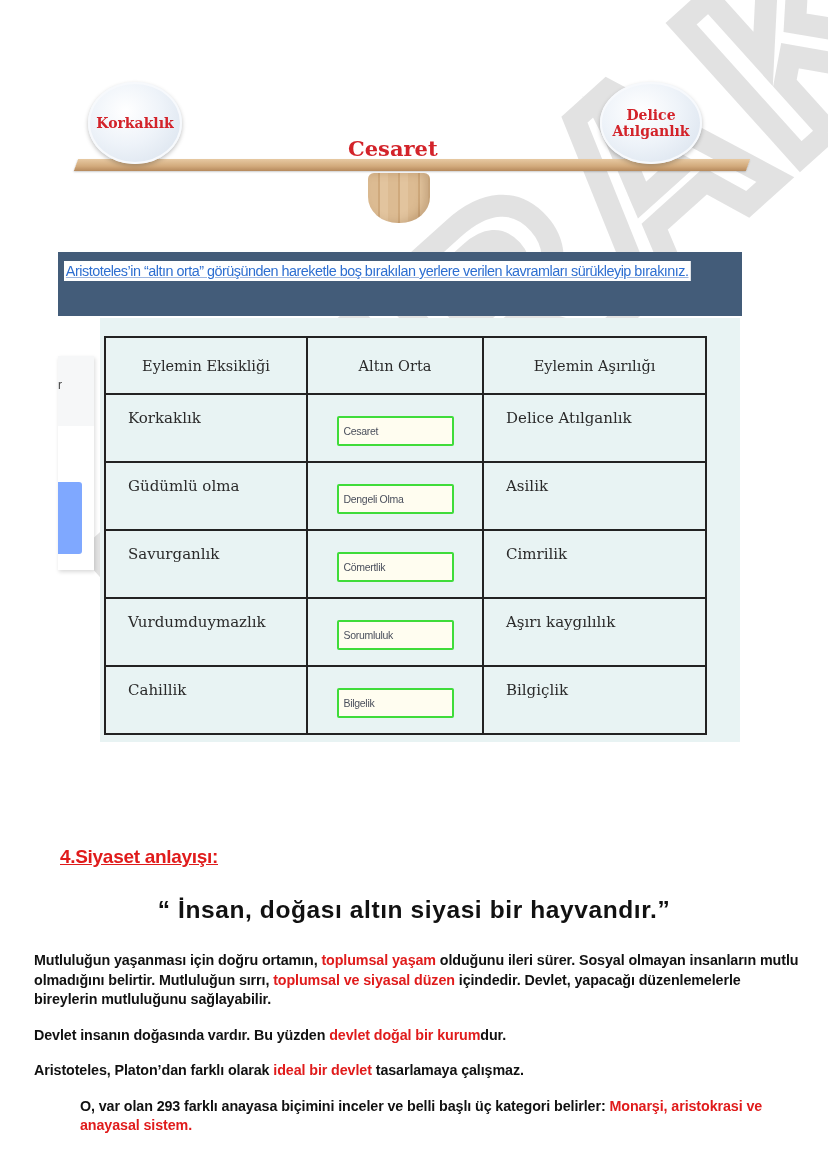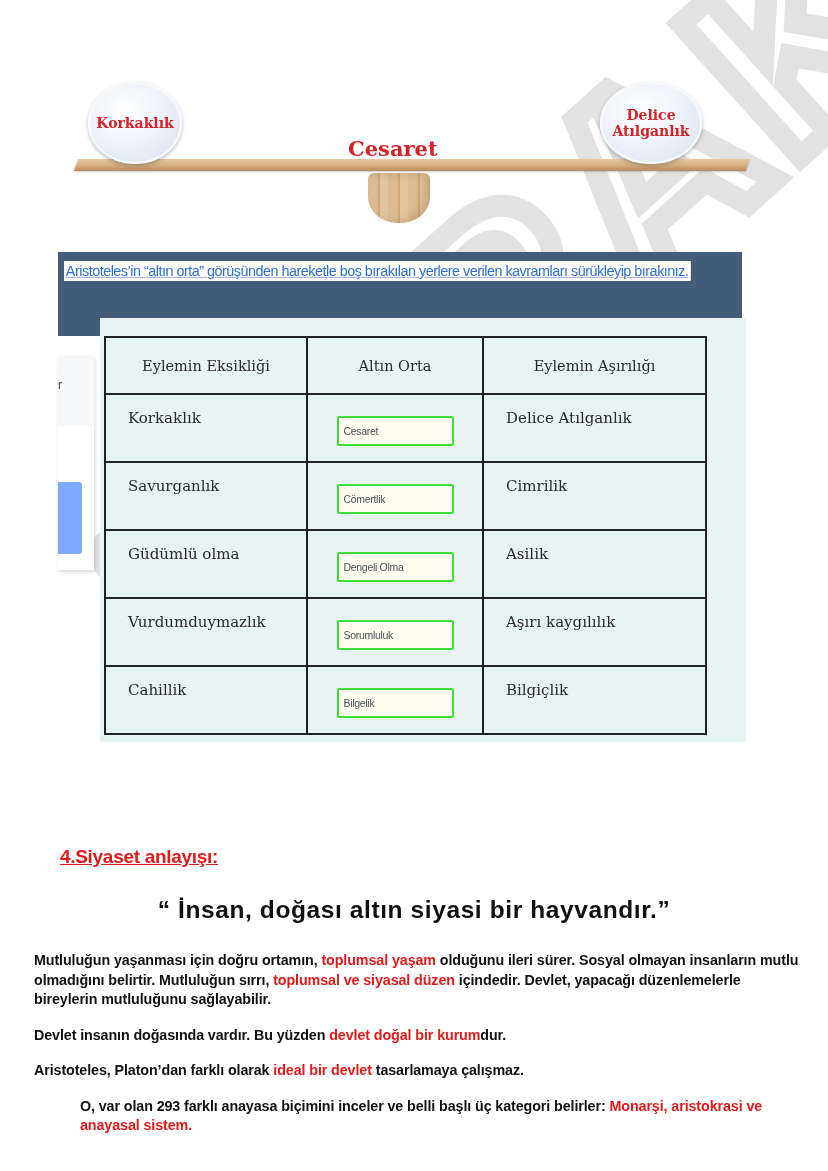--- a/index.html
+++ b/index.html
@@ -40,40 +40,40 @@
     background: repeating-linear-gradient(90deg, #dcbb92 0 10px, #cfa97c 10px 12px, #e2c49e 12px 20px);
     box-shadow: inset -6px 0 8px rgba(120,80,40,.25);
   }
   .center-label {
     position:absolute; left:278px; top:56px; color:#d3232a;
     font-family:"DejaVu Serif", serif; font-weight:bold; font-size:21px;
   }
 
   
   .banner {
-    position:absolute; left:58px; top:252px; width:684px; height:84px; background:#435c79; z-index:1;
+    position:absolute; left:58px; top:252px; width:684px; height:64px; background:#435c79; z-index:1;
   }
   .banner-text {
     position:absolute; left:6px; top:9px; background:#ffffff; color:#2e6fd1;
     font-family:"Liberation Sans", sans-serif; font-size:15.5px; padding:1px 2px; letter-spacing:-0.55px;
     transform: scaleX(0.93); transform-origin:left center; white-space:nowrap; text-decoration:underline;
     text-decoration-color:#9fb7e0;
   }
 
   
   .side-card {
     position:absolute; left:58px; top:356px; width:36px; height:214px; background:#ffffff;
     box-shadow: 1px 2px 4px rgba(0,0,0,.15); z-index:1;
   }
   .side-card .top-part { position:absolute; left:0; top:0; width:36px; height:70px; background:#f6f7f8; }
   .side-card .glyph { position:absolute; left:0px; top:22px; font-size:12px; color:#444; }
   .side-card .blue-btn { position:absolute; left:0; top:126px; width:24px; height:72px; background:#7fa8ff; border-radius:0 3px 3px 0; }
 
   
-  .panel { position:absolute; left:100px; top:318px; width:640px; height:424px; background:#e8f3f3; z-index:1;padding-left:6px; }
+  .panel { position:absolute; left:100px; top:318px; width:640px; height:424px; background:#e8f3f3; z-index:1; }
   table.vt {
     position:absolute; left:4px; top:18px; width:603px; border-collapse:collapse;
     font-family:"DejaVu Serif", serif; color:#2a2a2a; font-size:15px;
   }
   table.vt td, table.vt th { border:2.5px solid #222; height:52px; padding:0; }
   table.vt th { font-weight:normal; text-align:center; font-size:14.5px; height:55px; }
   table.vt td.c1 { padding-left:22px; vertical-align:top; padding-top:14px; width:178px; }
   table.vt td.c2 { text-align:center; width:174px; }
   table.vt td.c3 { padding-left:22px; vertical-align:top; padding-top:14px;margin-top:22px; }
   .drop {
@@ -138,28 +138,28 @@
       <th>Eylemin Eksikliği</th>
       <th>Altın Orta</th>
       <th>Eylemin Aşırılığı</th>
     </tr>
     <tr>
       <td class="c1">Korkaklık</td>
       <td class="c2"><span class="drop">Cesaret</span></td>
       <td class="c3">Delice Atılganlık</td>
     </tr>
     <tr>
+      <td class="c1">Güdümlü olma</td>
+      <td class="c2"><span class="drop">Dengeli Olma</span></td>
+      <td class="c3">Asilik</td>
+    </tr>
+    <tr>
       <td class="c1">Savurganlık</td>
       <td class="c2"><span class="drop">Cömertlik</span></td>
       <td class="c3">Cimrilik</td>
-    </tr>
-    <tr>
-      <td class="c1">Güdümlü olma</td>
-      <td class="c2"><span class="drop">Dengeli Olma</span></td>
-      <td class="c3">Asilik</td>
     </tr>
     <tr>
       <td class="c1">Vurdumduymazlık</td>
       <td class="c2"><span class="drop">Sorumluluk</span></td>
       <td class="c3">Aşırı kaygılılık</td>
     </tr>
     <tr>
       <td class="c1">Cahillik</td>
       <td class="c2"><span class="drop">Bilgelik</span></td>
       <td class="c3">Bilgiçlik</td>

